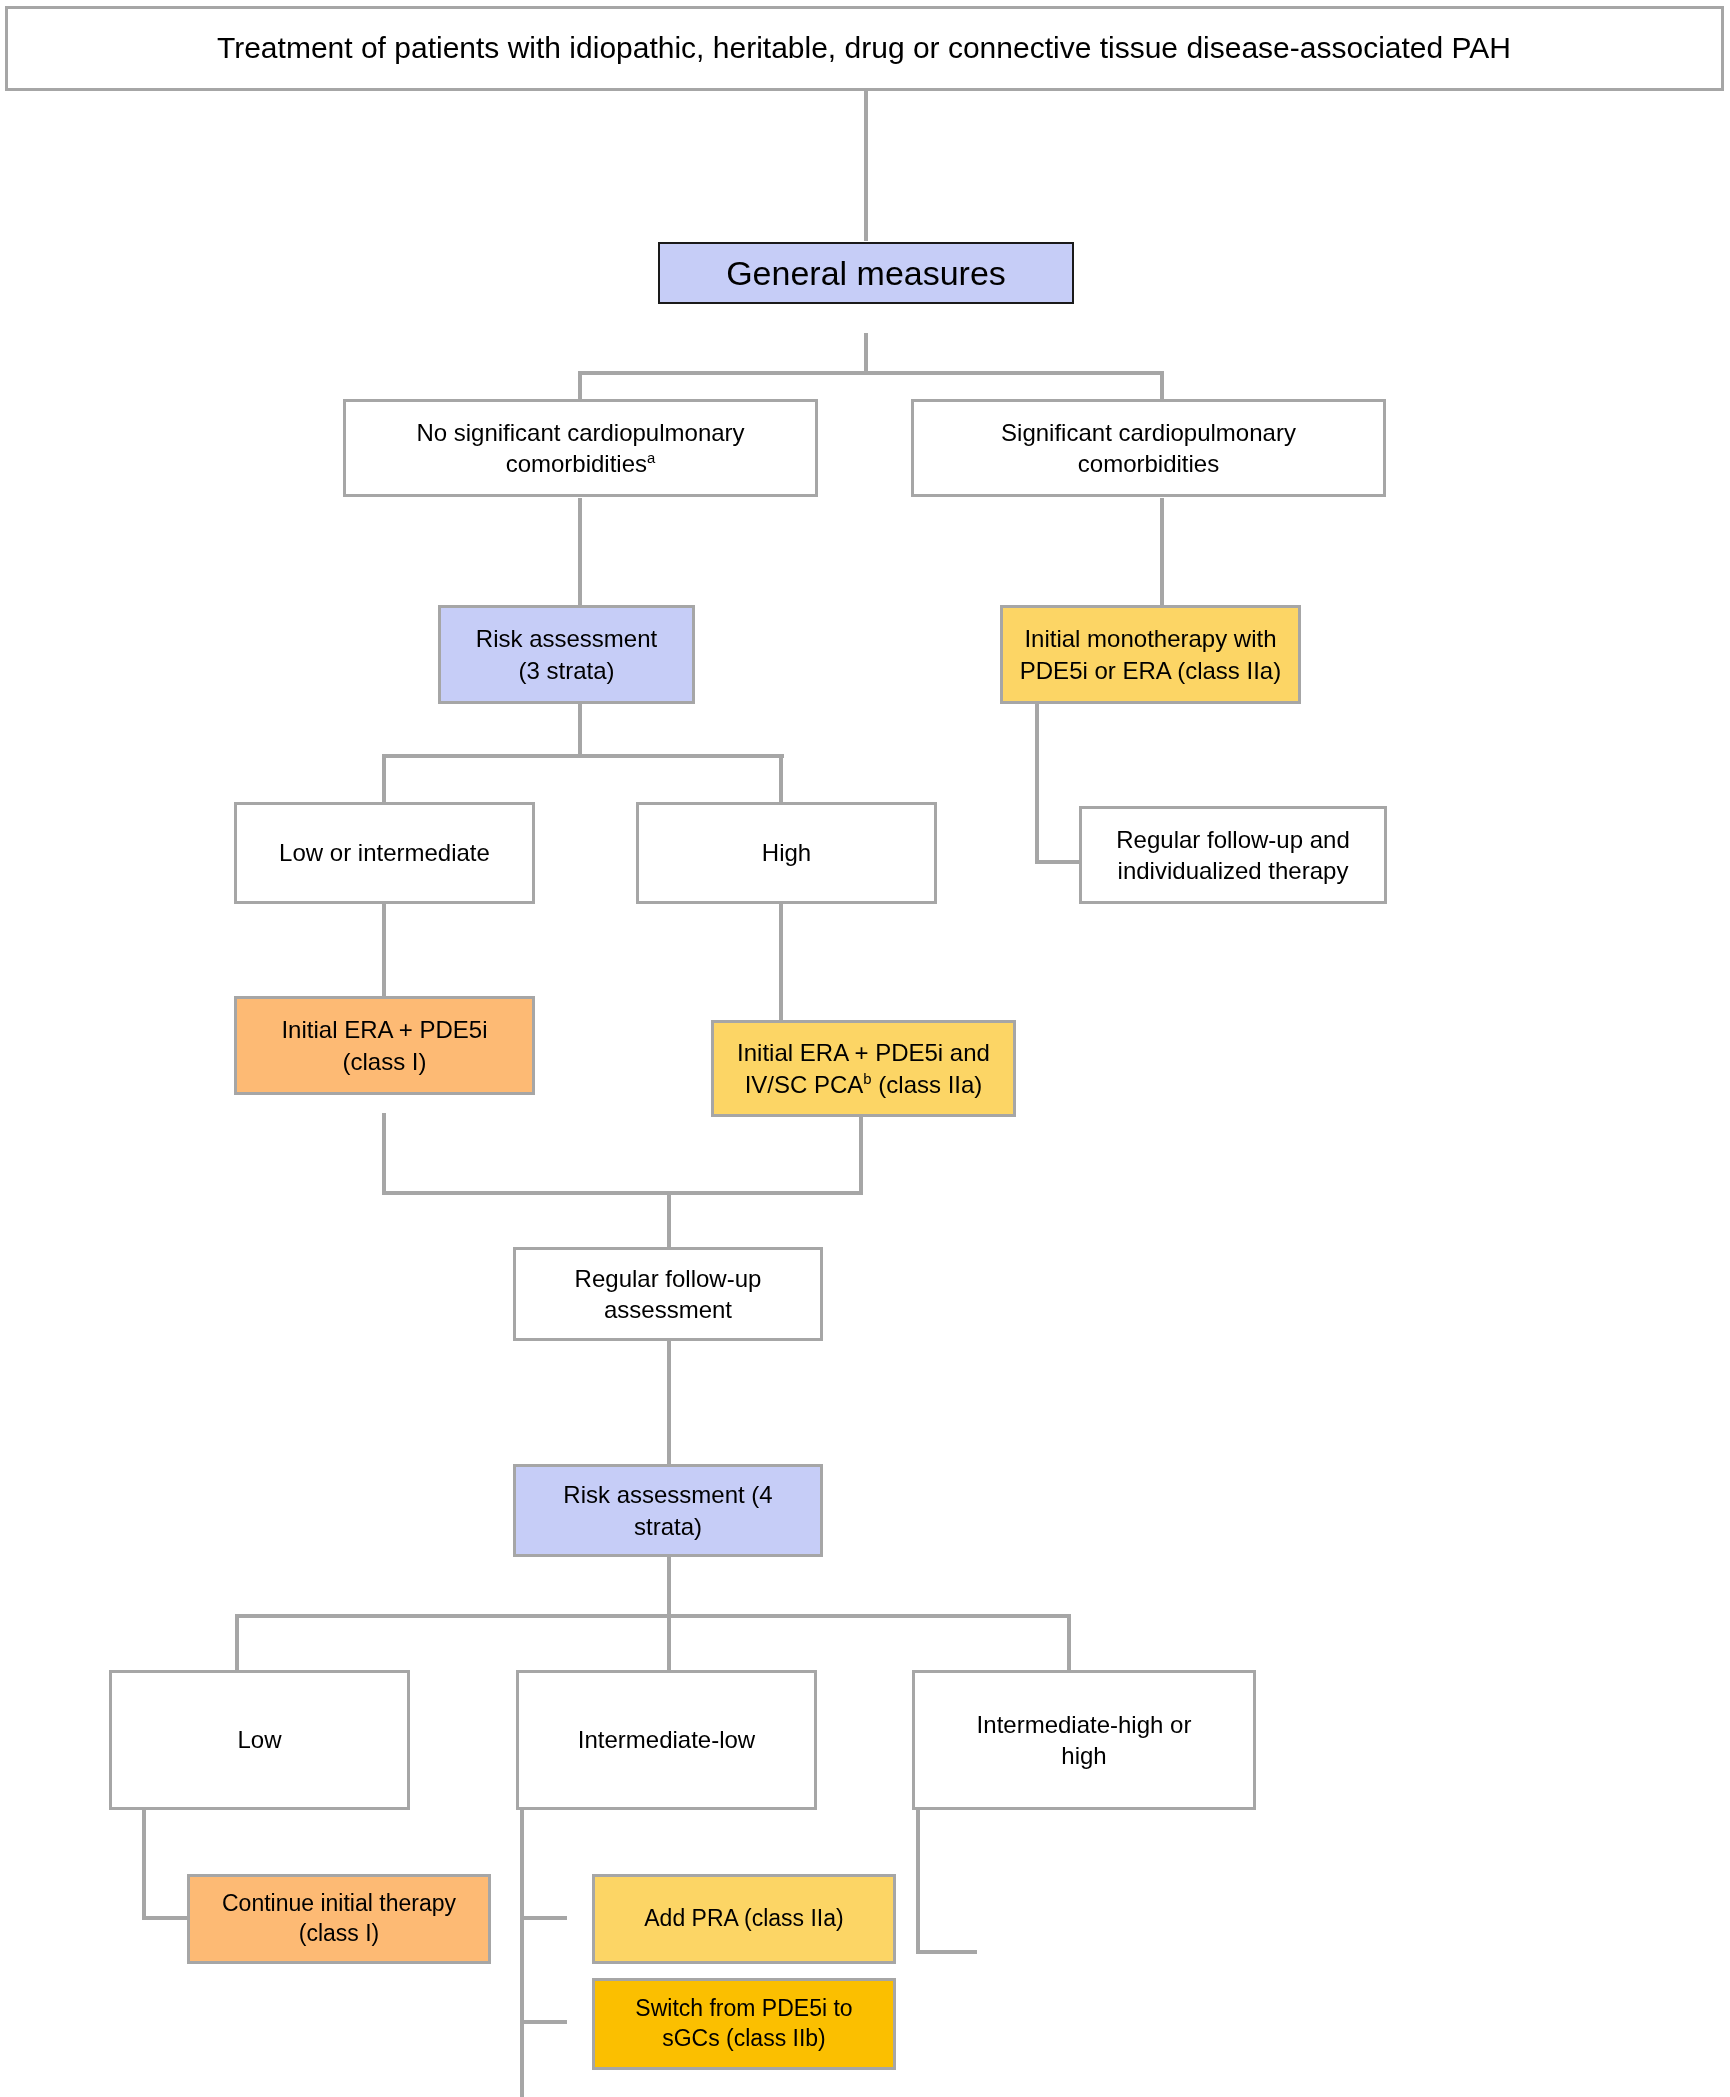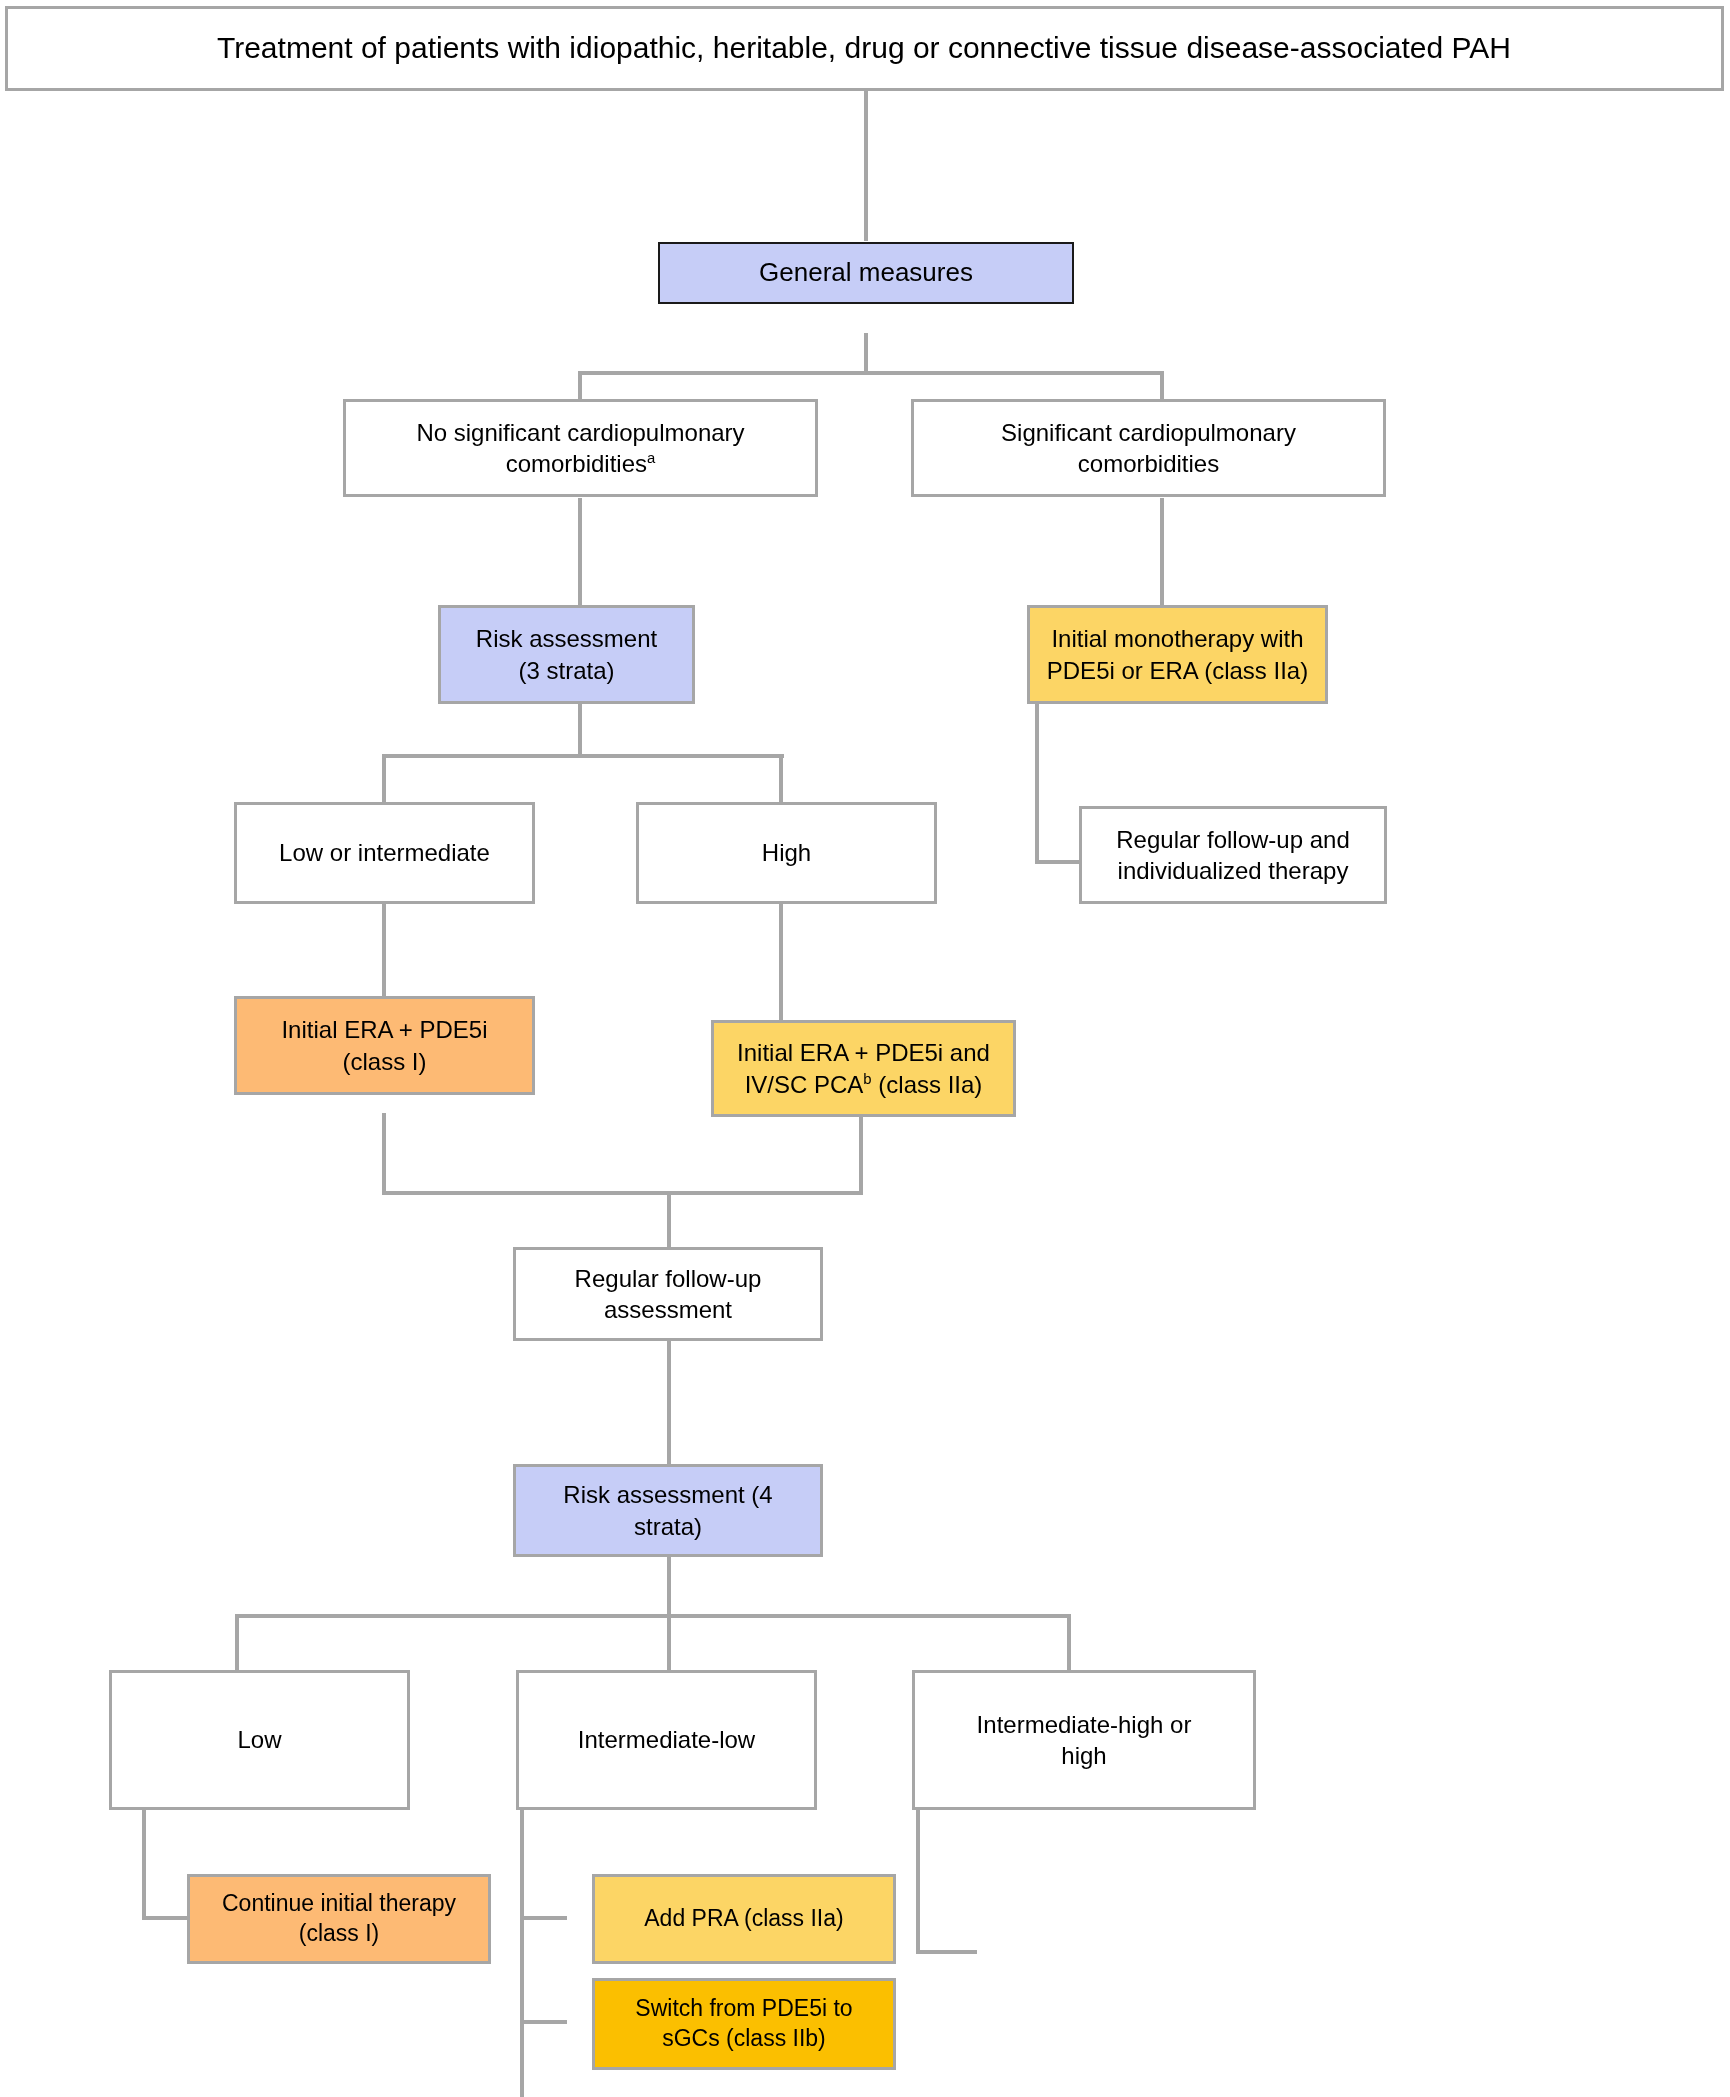--- a/index.html
+++ b/index.html
@@ -55,21 +55,21 @@
     width: 1719px; height: 85px;
     box-sizing: border-box;
     border: 3.9px solid #a6a6a6;
     background: #ffffff;
     display: flex; align-items: center; justify-content: center;
     font-size: 30px;
     color: #000;
     z-index: 6;
   }
 
-  .fs-lg { font-size: 26px; }
+  .fs-lg { font-size: 34px; }
   .fs-md { font-size: 24px; }
   .fs-sm { font-size: 23px; }
 
   sup { font-size: 0.62em; vertical-align: super; line-height: 0; }
 </style>
 </head>
 <body>
 
 <div id="canvas">
 
@@ -142,21 +142,21 @@
     </span>
   </div>
 
   <div class="node b-gray f-blue fs-md" style="left:438px; top:605px; width:257px; height:99px;">
     <span class="txt">
       <span>Risk assessment</span><br>
       <span>(3 strata)</span>
     </span>
   </div>
 
-  <div class="node b-gray f-yel fs-md" style="left:1000px; top:605px; width:301px; height:99px;margin-left:27px;">
+  <div class="node b-gray f-yel fs-md" style="left:1000px; top:605px; width:301px; height:99px;">
     <span class="txt">
       <span>Initial monotherapy with</span><br>
       <span>PDE5i or ERA (class IIa)</span>
     </span>
   </div>
 
   <div class="node b-gray f-white fs-md" style="left:234px; top:802px; width:301px; height:102px;">
     <span class="txt">Low or intermediate</span>
   </div>
 

